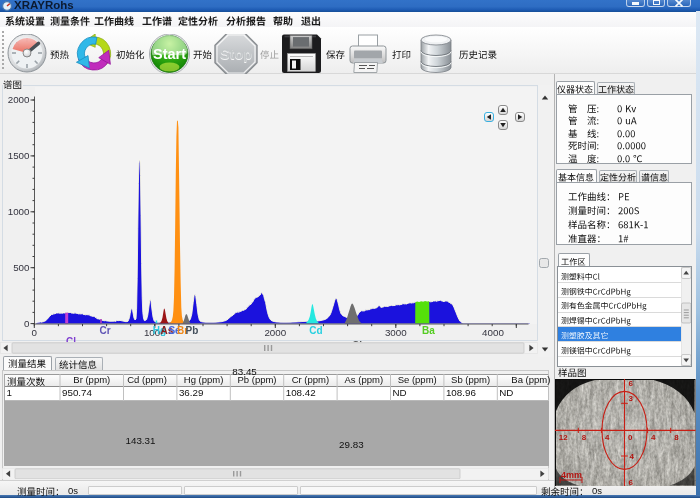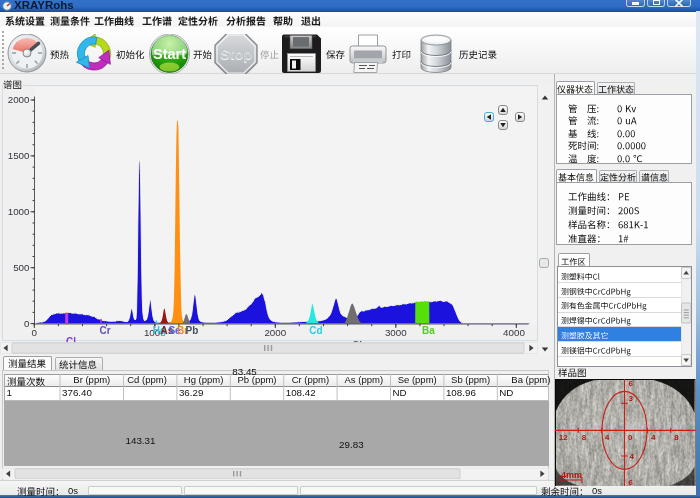--- a/index.html
+++ b/index.html
@@ -271,21 +271,21 @@
   </svg>
 <span style="position:absolute;left:29.5px;top:317.5px;font:normal 9.8px 'Liberation Sans',sans-serif;color:#34343f;white-space:pre;line-height:12px;transform:translateX(-100%);">0</span>
 <span style="position:absolute;left:29.5px;top:261.6px;font:normal 9.8px 'Liberation Sans',sans-serif;color:#34343f;white-space:pre;line-height:12px;transform:translateX(-100%);text-align:center;">500</span>
 <span style="position:absolute;left:29.5px;top:205.7px;font:normal 9.8px 'Liberation Sans',sans-serif;color:#34343f;white-space:pre;line-height:12px;transform:translateX(-100%);">1000</span>
 <span style="position:absolute;left:29.5px;top:149.8px;font:normal 9.8px 'Liberation Sans',sans-serif;color:#34343f;white-space:pre;line-height:12px;transform:translateX(-100%);">1500</span>
 <span style="position:absolute;left:29.5px;top:93.9px;font:normal 9.8px 'Liberation Sans',sans-serif;color:#34343f;white-space:pre;line-height:12px;transform:translateX(-100%);">2000</span>
 <span style="position:absolute;left:34.3px;top:327.1px;font:normal 9.8px 'Liberation Sans',sans-serif;color:#34343f;white-space:pre;line-height:12px;transform:translateX(-50%);">0</span>
 <span style="position:absolute;left:154.8px;top:327.1px;font:normal 9.8px 'Liberation Sans',sans-serif;color:#34343f;white-space:pre;line-height:12px;transform:translateX(-50%);">1000</span>
 <span style="position:absolute;left:275.3px;top:327.1px;font:normal 9.8px 'Liberation Sans',sans-serif;color:#34343f;white-space:pre;line-height:12px;transform:translateX(-50%);">2000</span>
 <span style="position:absolute;left:395.8px;top:327.1px;font:normal 9.8px 'Liberation Sans',sans-serif;color:#34343f;white-space:pre;line-height:12px;transform:translateX(-50%);">3000</span>
-<span style="position:absolute;left:514px;top:327.1px;font:normal 9.8px 'Liberation Sans',sans-serif;color:#34343f;white-space:pre;line-height:12px;transform:translateX(-50%);">4000</span>
+<span style="position:absolute;left:493px;top:327.1px;font:normal 9.8px 'Liberation Sans',sans-serif;color:#34343f;white-space:pre;line-height:12px;transform:translateX(-50%);">4000</span>
 <span style="position:absolute;left:71.0px;top:336px;font:bold 10px 'Liberation Sans',sans-serif;color:#8040d0;white-space:pre;line-height:12px;transform:translateX(-50%);">Cl</span>
 <span style="position:absolute;left:105.0px;top:325.3px;font:bold 10px 'Liberation Sans',sans-serif;color:#6055b5;white-space:pre;line-height:12px;transform:translateX(-50%);">Cr</span>
 <span style="position:absolute;left:159.5px;top:325.3px;font:bold 10px 'Liberation Sans',sans-serif;color:#30c8e0;white-space:pre;line-height:12px;transform:translateX(-50%);">Hg</span>
 <span style="position:absolute;left:167.0px;top:325.3px;font:bold 10px 'Liberation Sans',sans-serif;color:#8a1a1a;white-space:pre;line-height:12px;transform:translateX(-50%);">As</span>
 <span style="position:absolute;left:174.5px;top:325.3px;font:bold 10px 'Liberation Sans',sans-serif;color:#4466dd;white-space:pre;line-height:12px;transform:translateX(-50%);">Se</span>
 <span style="position:absolute;left:182.5px;top:325.3px;font:bold 10px 'Liberation Sans',sans-serif;color:#f08818;white-space:pre;line-height:12px;transform:translateX(-50%);">Br</span>
 <span style="position:absolute;left:192.0px;top:325.3px;font:bold 10px 'Liberation Sans',sans-serif;color:#44505c;white-space:pre;line-height:12px;transform:translateX(-50%);">Pb</span>
 <span style="position:absolute;left:316.0px;top:325.3px;font:bold 10px 'Liberation Sans',sans-serif;color:#28d0e0;white-space:pre;line-height:12px;transform:translateX(-50%);">Cd</span>
 <span style="position:absolute;left:359px;top:325.3px;font:bold 10px 'Liberation Sans',sans-serif;color:#555555;white-space:pre;line-height:12px;transform:translateX(-50%);margin-top:15px;">Sb</span>
 <span style="position:absolute;left:428.5px;top:325.3px;font:bold 10px 'Liberation Sans',sans-serif;color:#55cc22;white-space:pre;line-height:12px;transform:translateX(-50%);">Ba</span>
@@ -354,21 +354,21 @@
 <span style="position:absolute;left:91.8px;top:374.1px;font:normal 9.5px 'Liberation Sans',sans-serif;color:#111;white-space:pre;line-height:12px;transform:translateX(-50%);">Br (ppm)</span>
 <span style="position:absolute;left:147px;top:374.1px;font:normal 9.5px 'Liberation Sans',sans-serif;color:#111;white-space:pre;line-height:12px;transform:translateX(-50%);">Cd (ppm)</span>
 <span style="position:absolute;left:203.6px;top:374.1px;font:normal 9.5px 'Liberation Sans',sans-serif;color:#111;white-space:pre;line-height:12px;transform:translateX(-50%);">Hg (ppm)</span>
 <span style="position:absolute;left:257.0px;top:374.1px;font:normal 9.5px 'Liberation Sans',sans-serif;color:#111;white-space:pre;line-height:12px;transform:translateX(-50%);">Pb (ppm)</span>
 <span style="position:absolute;left:310.4px;top:374.1px;font:normal 9.5px 'Liberation Sans',sans-serif;color:#111;white-space:pre;line-height:12px;transform:translateX(-50%);">Cr (ppm)</span>
 <span style="position:absolute;left:363.8px;top:374.1px;font:normal 9.5px 'Liberation Sans',sans-serif;color:#111;white-space:pre;line-height:12px;transform:translateX(-50%);">As (ppm)</span>
 <span style="position:absolute;left:417.2px;top:374.1px;font:normal 9.5px 'Liberation Sans',sans-serif;color:#111;white-space:pre;line-height:12px;transform:translateX(-50%);">Se (ppm)</span>
 <span style="position:absolute;left:470.6px;top:374.1px;font:normal 9.5px 'Liberation Sans',sans-serif;color:#111;white-space:pre;line-height:12px;transform:translateX(-50%);">Sb (ppm)</span>
 <span style="position:absolute;left:522.9px;top:374.1px;font:normal 9.5px 'Liberation Sans',sans-serif;color:#111;white-space:pre;line-height:12px;transform:translateX(-50%);margin-left:8px;">Ba (ppm)</span>
 <span style="position:absolute;left:6.5px;top:387.4px;font:normal 9.8px 'Liberation Sans',sans-serif;color:#111;white-space:pre;line-height:12px;">1</span>
-<span style="position:absolute;left:62.0px;top:387.4px;font:normal 9.8px 'Liberation Sans',sans-serif;color:#111;white-space:pre;line-height:12px;">376.40</span>
+<span style="position:absolute;left:62.0px;top:387.4px;font:normal 9.8px 'Liberation Sans',sans-serif;color:#111;white-space:pre;line-height:12px;">950.74</span>
 <span style="position:absolute;left:125.5px;top:387.4px;font:normal 9.8px 'Liberation Sans',sans-serif;color:#111;white-space:pre;line-height:12px;margin-top:48px;">143.31</span>
 <span style="position:absolute;left:178.9px;top:387.4px;font:normal 9.8px 'Liberation Sans',sans-serif;color:#111;white-space:pre;line-height:12px;">36.29</span>
 <span style="position:absolute;left:232.3px;top:366px;font:normal 9.8px 'Liberation Sans',sans-serif;color:#111;white-space:pre;line-height:12px;">83.45</span>
 <span style="position:absolute;left:285.7px;top:387.4px;font:normal 9.8px 'Liberation Sans',sans-serif;color:#111;white-space:pre;line-height:12px;">108.42</span>
 <span style="position:absolute;left:339.1px;top:405px;font:normal 9.8px 'Liberation Sans',sans-serif;color:#111;white-space:pre;line-height:12px;margin-top:34px;">29.83</span>
 <span style="position:absolute;left:392.5px;top:387.4px;font:normal 9.8px 'Liberation Sans',sans-serif;color:#111;white-space:pre;line-height:12px;">ND</span>
 <span style="position:absolute;left:445.9px;top:387.4px;font:normal 9.8px 'Liberation Sans',sans-serif;color:#111;white-space:pre;line-height:12px;">108.96</span>
 <span style="position:absolute;left:499.3px;top:387.4px;font:normal 9.8px 'Liberation Sans',sans-serif;color:#111;white-space:pre;line-height:12px;">ND</span>
 <svg class="abs" style="left:2px;top:467.5px" width="547" height="11.5" viewBox="0 0 547 11.5">
     <rect x="0" y="0" width="546.5" height="11.5" fill="#f2f2f2" stroke="#dcdcdc" stroke-width="0.8"></rect>

